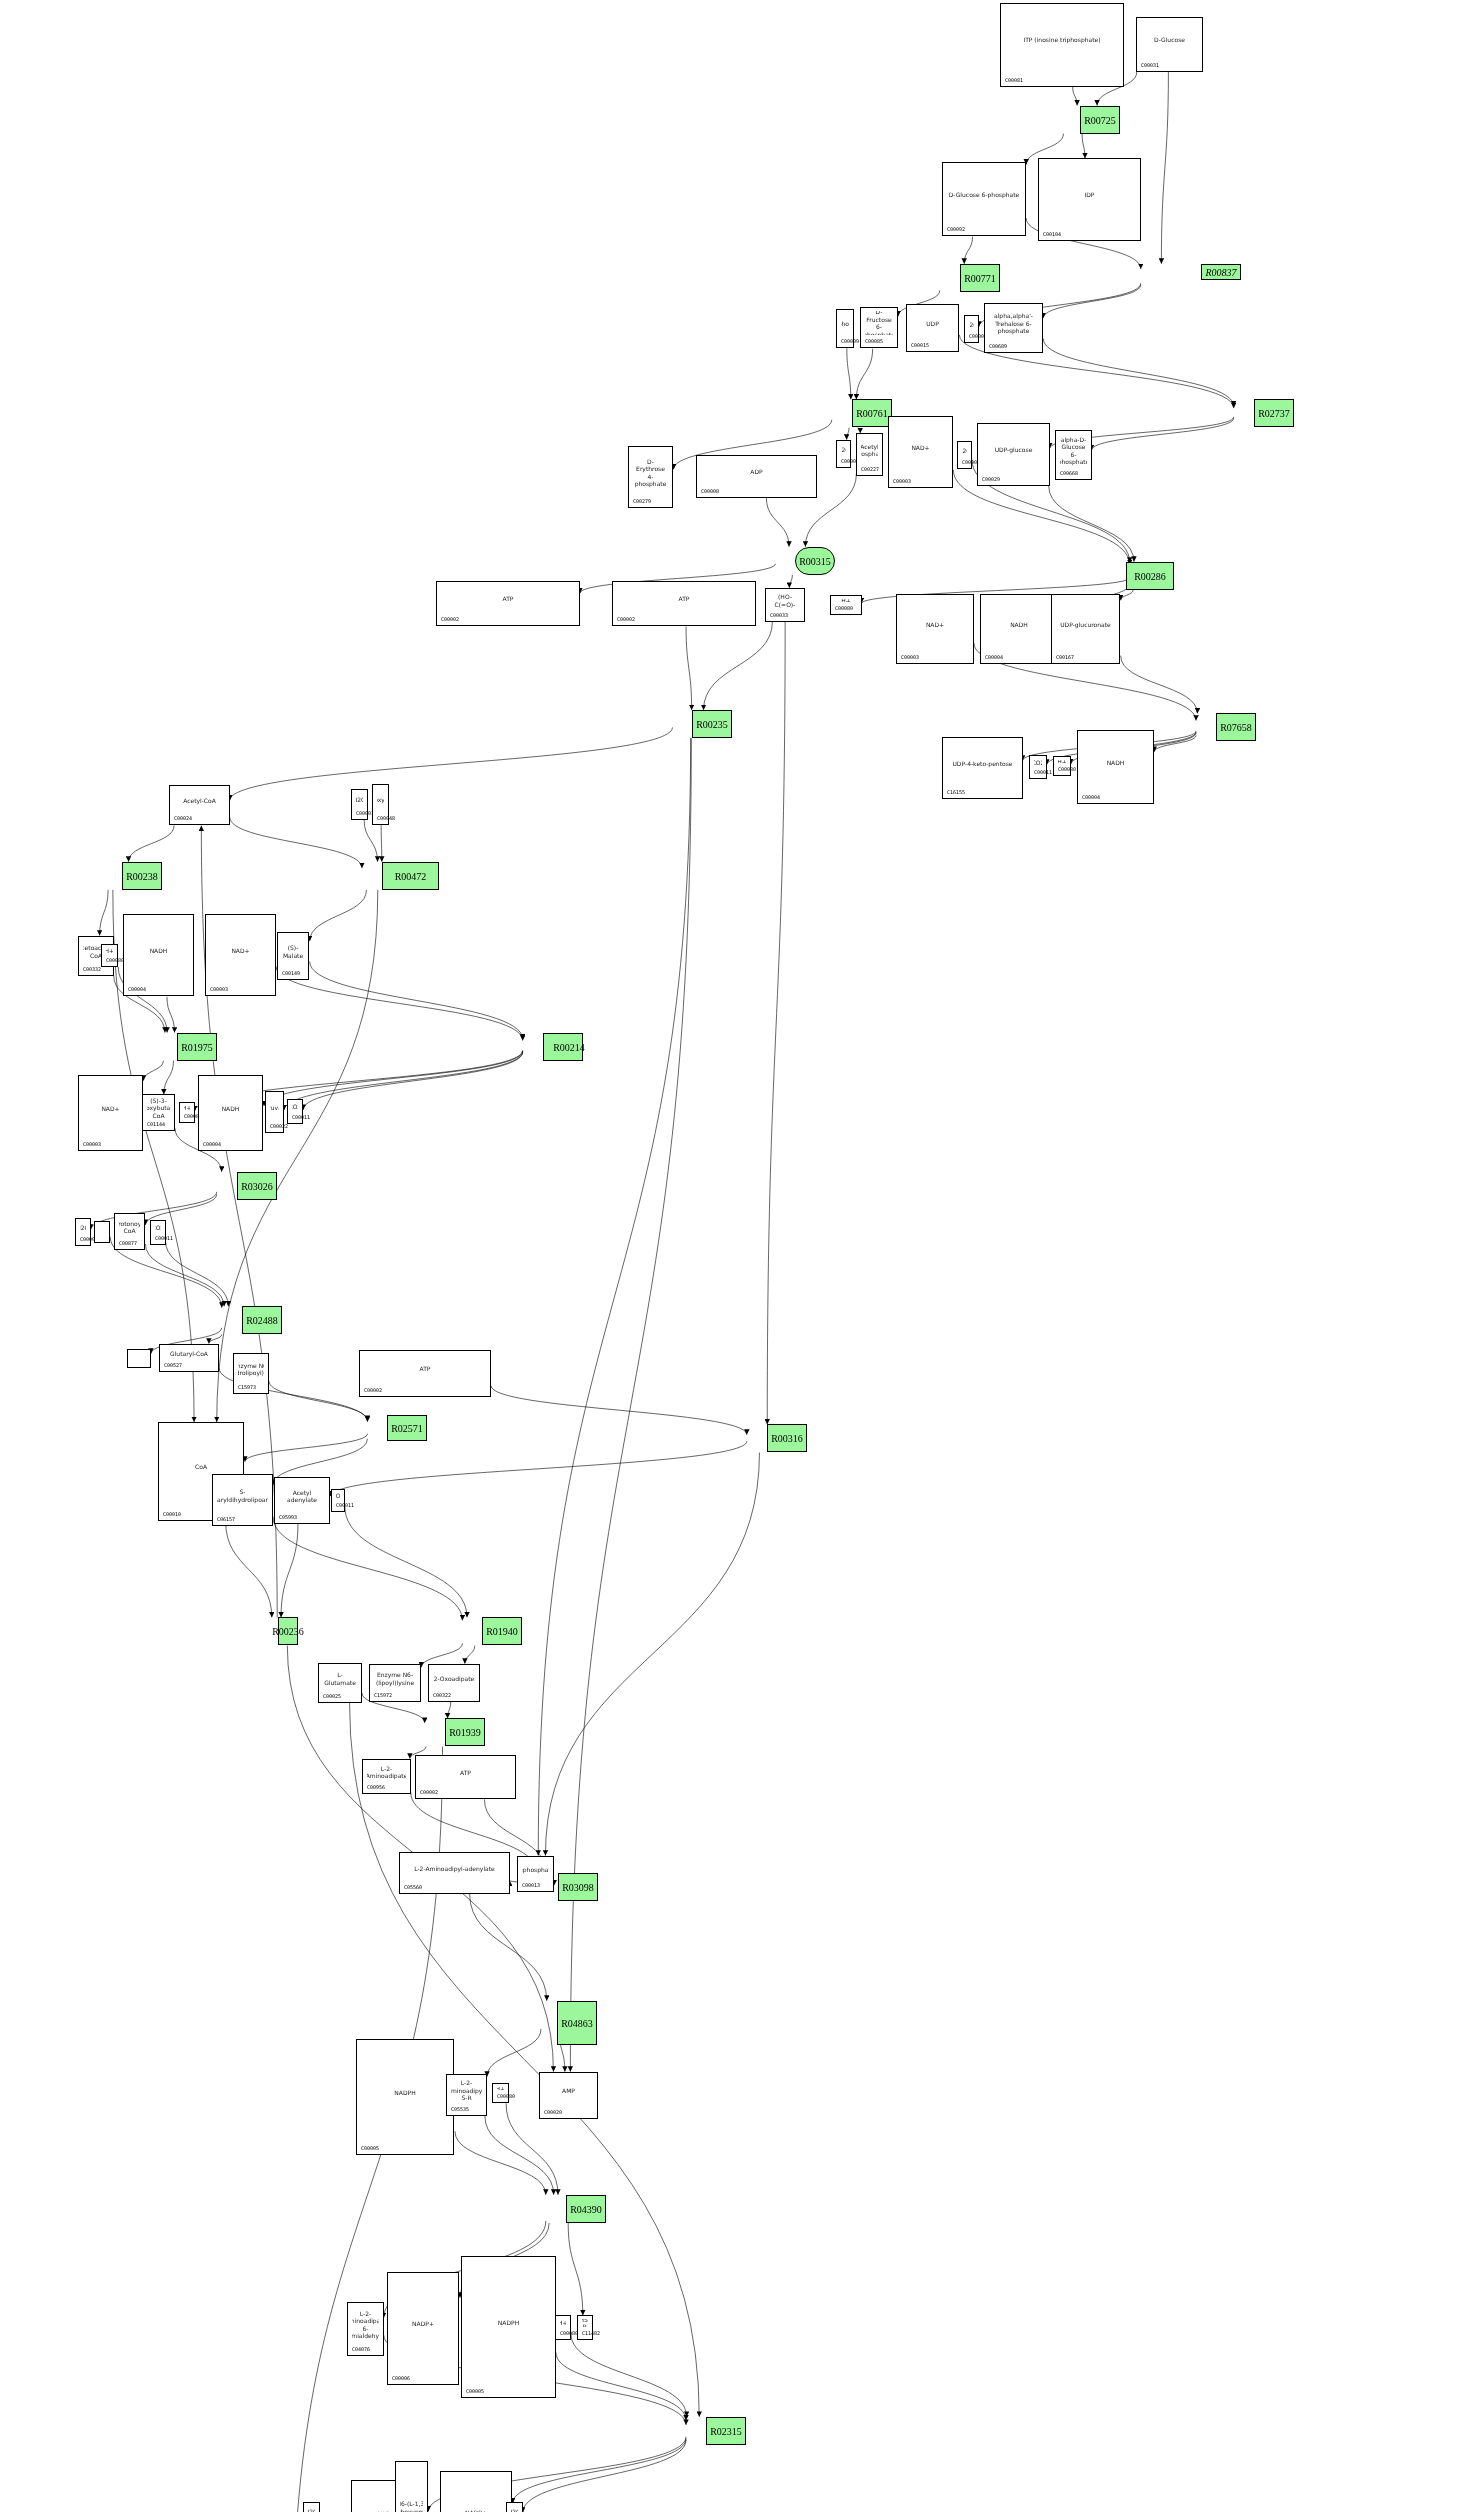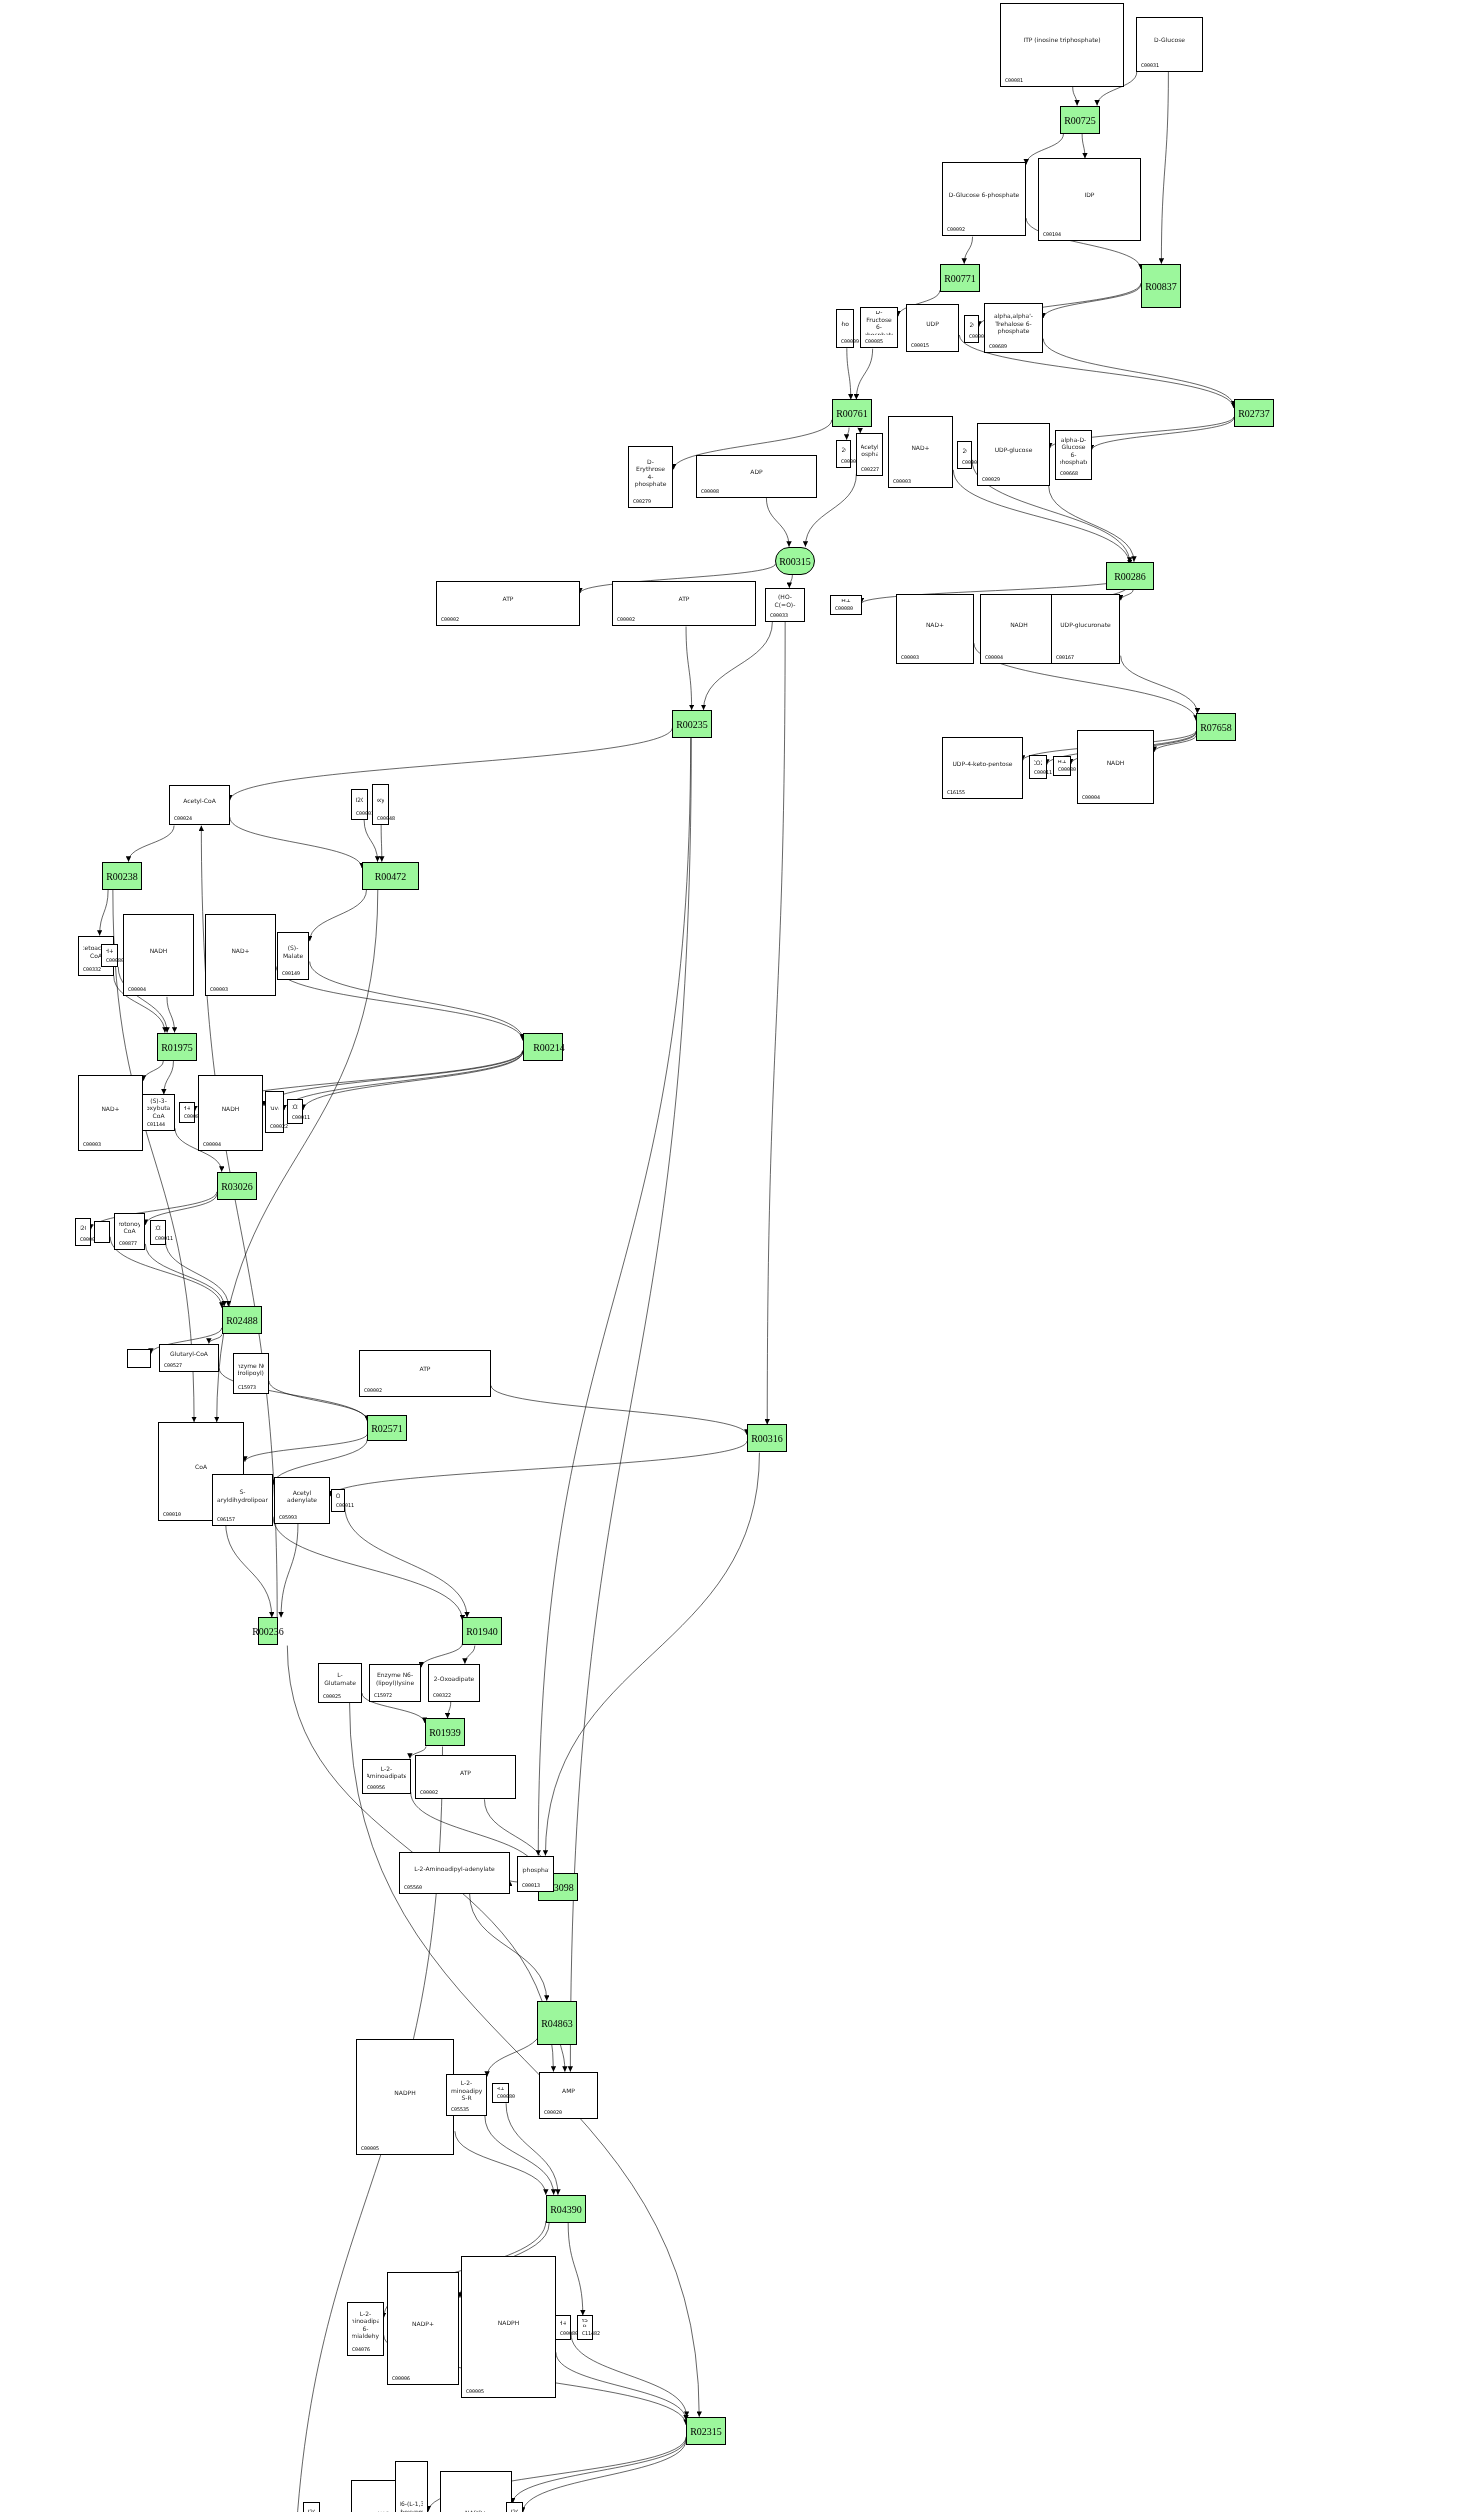--- a/index.html
+++ b/index.html
@@ -1,20 +1,20 @@
 <!DOCTYPE html>
 <html style="font-size:8px"><head>
 <meta charset="utf-8">
 <style>
   html,body{margin:0;padding:0;background:#fff;}
   body{width:1459px;height:2756px;position:relative;overflow:hidden;font-family:"DejaVu Sans",sans-serif;}
   #canvas{position:absolute;left:0;top:0;width:1459px;height:2756px;}
   #edges{position:absolute;left:0;top:0;width:1459px;height:2756px;pointer-events:none;}
   .rxn{position:absolute;background:#9cf79c;border:1px solid #000;box-sizing:border-box;display:flex;align-items:center;justify-content:center;
-       font-family:"Liberation Serif","DejaVu Serif",serif;font-size:10px;color:#000;cursor:pointer;}
+       font-family:"Liberation Serif","DejaVu Serif",serif;font-size:10px;color:#000;cursor:pointer;margin-left:20px;}
   .cpd{position:absolute;background:#fff;border:1px solid #000;box-sizing:border-box;cursor:pointer;}
   .cpd .struct{position:absolute;left:4px;right:4px;top:3px;bottom:12px;display:flex;align-items:center;justify-content:center;
        font-family:"DejaVu Sans",sans-serif;font-size:6px;color:#222;text-align:center;line-height:1.25;white-space:pre-line;overflow:hidden;}
   .cpd .cid{position:absolute;left:4px;bottom:3px;font-family:"DejaVu Sans Mono",monospace;font-size:5px;color:#000;}
 </style>
 </head>
 <body>
 
 <div id="canvas">
   <svg id="edges" xmlns="http://www.w3.org/2000/svg" viewBox="0 0 2903 5485" width="1459" height="2756">
@@ -134,21 +134,21 @@
       <path d="M814.7312072892938,5086 C814.7312072892938,5144 884.2255125284738,5144 884.2255125284738,5202" fill="none" stroke="#000" stroke-width="1.2" marker-end="url(#arrow)"></path>
       <path d="M852,5097.341463414634 C852,5149.670731707317 890.6576576576576,5149.670731707317 890.6576576576576,5202" fill="none" stroke="#000" stroke-width="1.2" marker-end="url(#arrow)"></path>
       <path d="M861,5238.895705521472 C861,5267.139570552147 607,5267.139570552147 607,5295.383435582822" fill="none" stroke="#000" stroke-width="1.2" marker-end="url(#arrow)"></path>
       <path d="M861,5243.428571428572 C861,5260.214285714286 761,5260.214285714286 761,5277" fill="none" stroke="#000" stroke-width="1.2" marker-end="url(#arrow)"></path>
       <path d="M863.0833333333334,5258 C863.0833333333334,5265.046153846153 844,5265.046153846153 844,5272.092307692307" fill="none" stroke="#000" stroke-width="1.2" marker-end="url(#arrow)"></path>
       <path d="M888.1506849315068,5258 C888.1506849315068,5270 877.1369863013699,5270 877.1369863013699,5282" fill="none" stroke="#000" stroke-width="1.2" marker-end="url(#arrow)"></path>
     </svg>
 
   <div class="rxn" style="left: 1060px; top: 106px; width: 40px; height: 28px;">R00725</div>
   <div class="rxn" style="left: 940px; top: 264px; width: 40px; height: 28px;">R00771</div>
-  <div class="rxn" style="left: 1141px; top: 264px; width: 40px; height: 44px;">R00837</div>
+  <div class="rxn" style="left: 1181px; top: 264px; width: 40px; height: 16px; font-style: italic;">R00837</div>
   <div class="rxn" style="left: 832px; top: 399px; width: 40px; height: 28px;">R00761</div>
   <div class="rxn" style="left: 1234px; top: 399px; width: 40px; height: 28px;">R02737</div>
   <div class="rxn" style="left: 775px; top: 547px; width: 40px; height: 28px; border-radius: 14px;">R00315</div>
   <div class="rxn" style="left: 1106px; top: 562px; width: 48px; height: 28px;">R00286</div>
   <div class="rxn" style="left: 1196px; top: 713px; width: 40px; height: 28px;">R07658</div>
   <div class="rxn" style="left: 672px; top: 710px; width: 40px; height: 28px;">R00235</div>
   <div class="rxn" style="left: 102px; top: 862px; width: 40px; height: 28px;">R00238</div>
   <div class="rxn" style="left: 362px; top: 862px; width: 57px; height: 28px;">R00472</div>
   <div class="rxn" style="left: 157px; top: 1033px; width: 40px; height: 28px;">R01975</div>
   <div class="rxn" style="left: 523px; top: 1033px; width: 40px; height: 28px; padding-left: 12px;">R00214</div>

